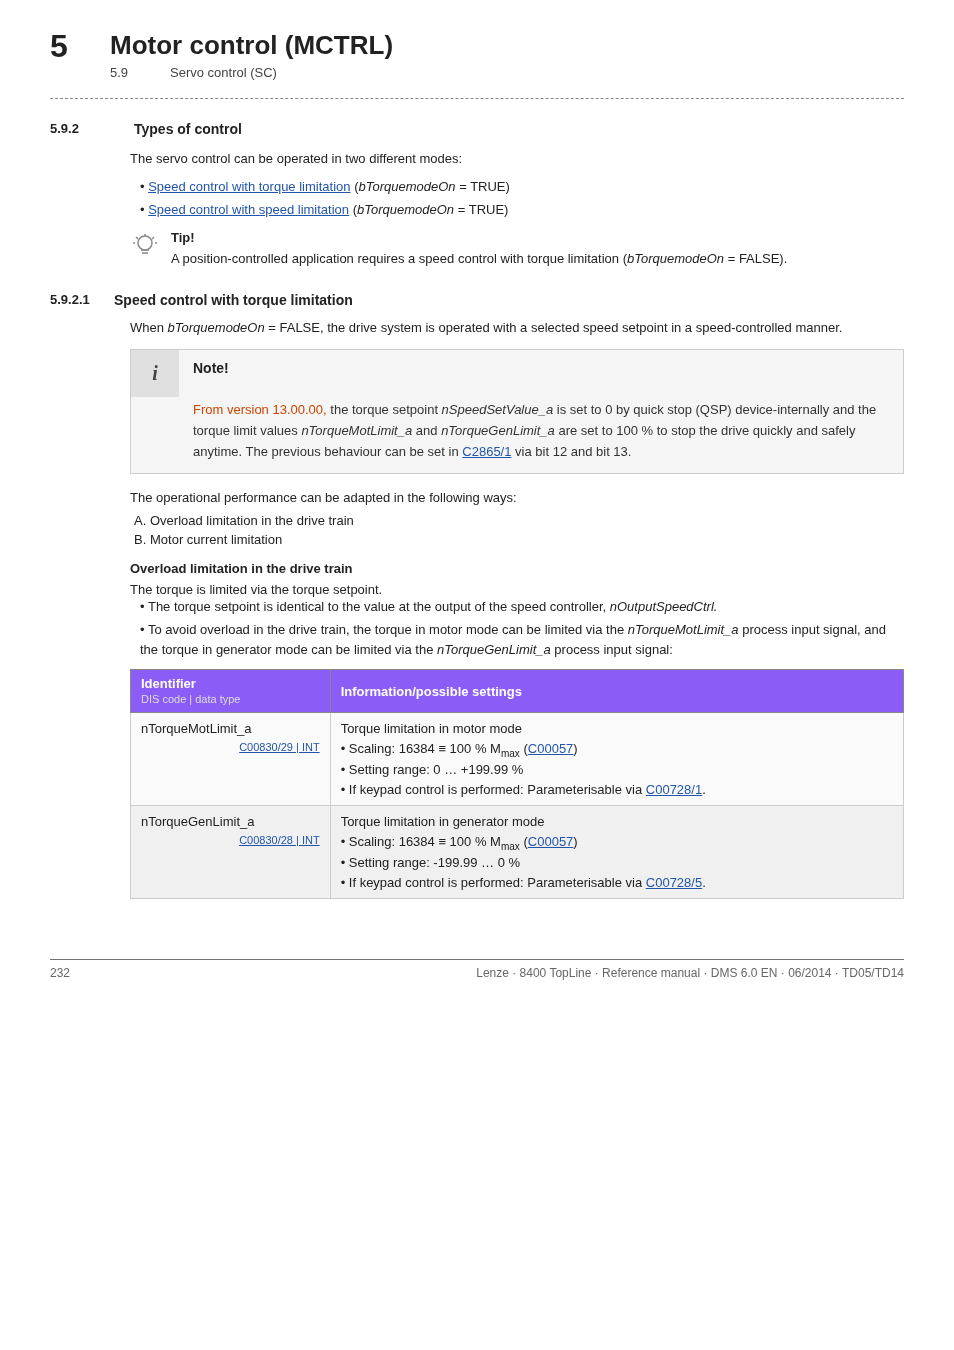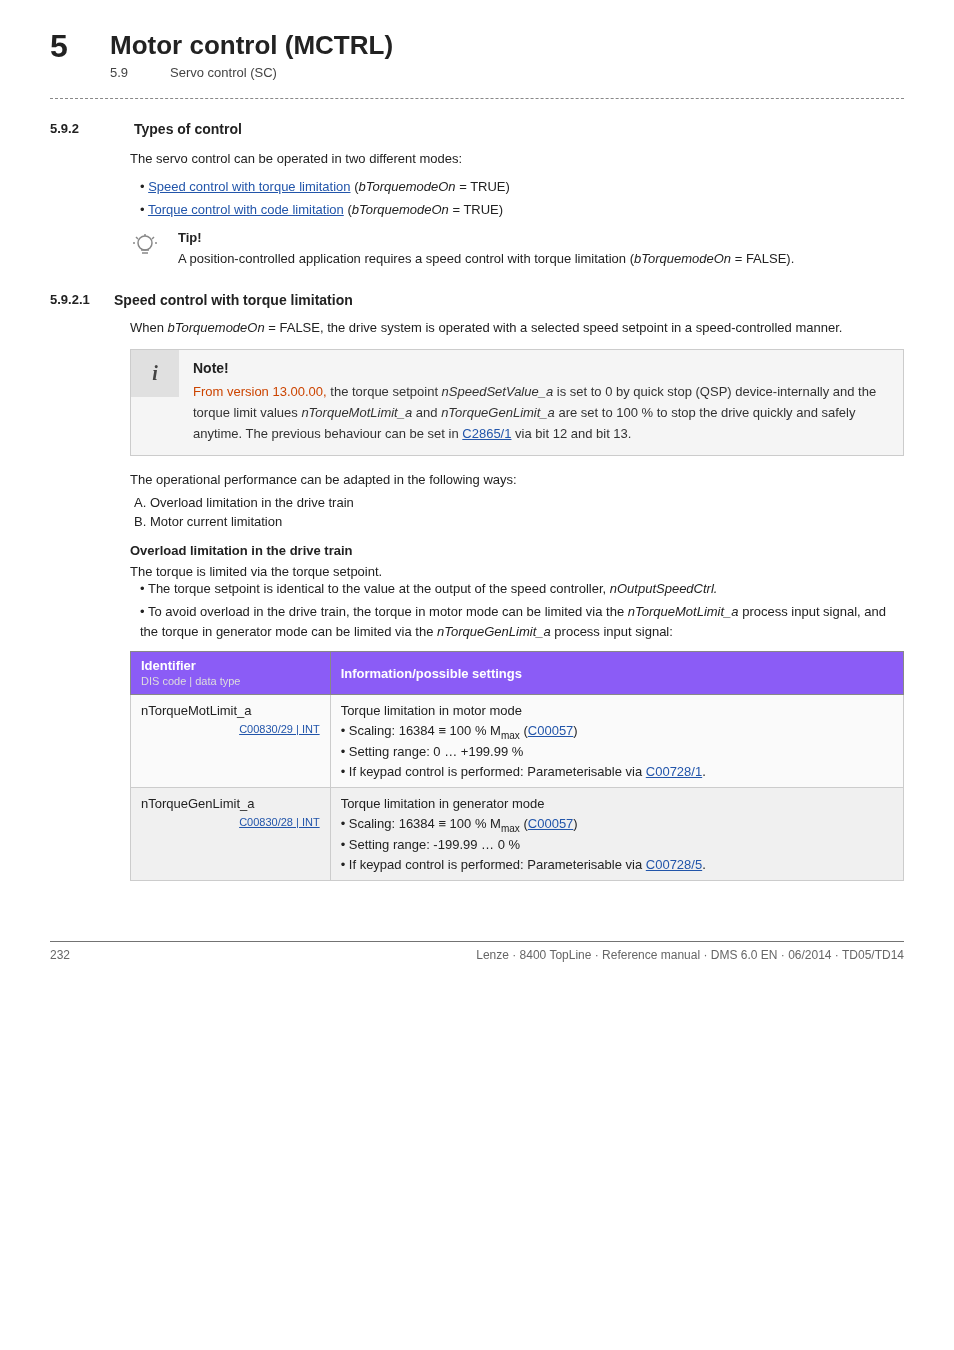--- a/index.html
+++ b/index.html
@@ -85,21 +85,21 @@
       content: "• ";
       color: #222;
     }
     a {
       color: #2255aa;
       text-decoration: underline;
     }
     .tip-box {
       display: flex;
       align-items: flex-end;
-      gap: 18px;
+      gap: 11px;
       margin: 10px 0 16px 0;
     }
     .tip-icon {
       font-size: 22px;
       color: #888;
       min-width: 30px;
       margin-top: 2px;
     }
     .tip-content {
     }
@@ -150,21 +150,21 @@
       font-weight: bold;
       color: #444;
     }
     .note-body {
       padding: 10px 14px;
       flex: 1;
     }
     .note-label {
       font-weight: bold;
       font-size: 14px;
-      margin-bottom: 6px;
+      margin-bottom: 24px;
     }
     .note-text {
       font-size: 13px;
       line-height: 1.6;
       color: #333;
     }
     .highlight-link {
       color: #cc4400;
     }
     .italic { font-style: italic; }
@@ -253,21 +253,21 @@
 
 <div class="section-content">
   <p>The servo control can be operated in two different modes:</p>
 
   <ul class="bullet-list">
     <li>
       <a href="#">Speed control with torque limitation</a>
       (<span class="italic">bTorquemodeOn</span> = <span>TRUE</span>)
     </li>
     <li>
-      <a href="#">Torque control with code limitation</a>
+      <a href="#">Speed control with speed limitation</a>
       (<span class="italic">bTorquemodeOn</span> = <span>TRUE</span>)
     </li>
   </ul>
 
   <div class="tip-box">
     <div class="tip-icon">
       
       <svg width="30" height="30" viewBox="0 0 30 30" xmlns="http://www.w3.org/2000/svg">
         <circle cx="15" cy="11" r="7" fill="none" stroke="#888" stroke-width="1.5"></circle>
         <line x1="11" y1="18" x2="19" y2="18" stroke="#888" stroke-width="1.5"></line>

